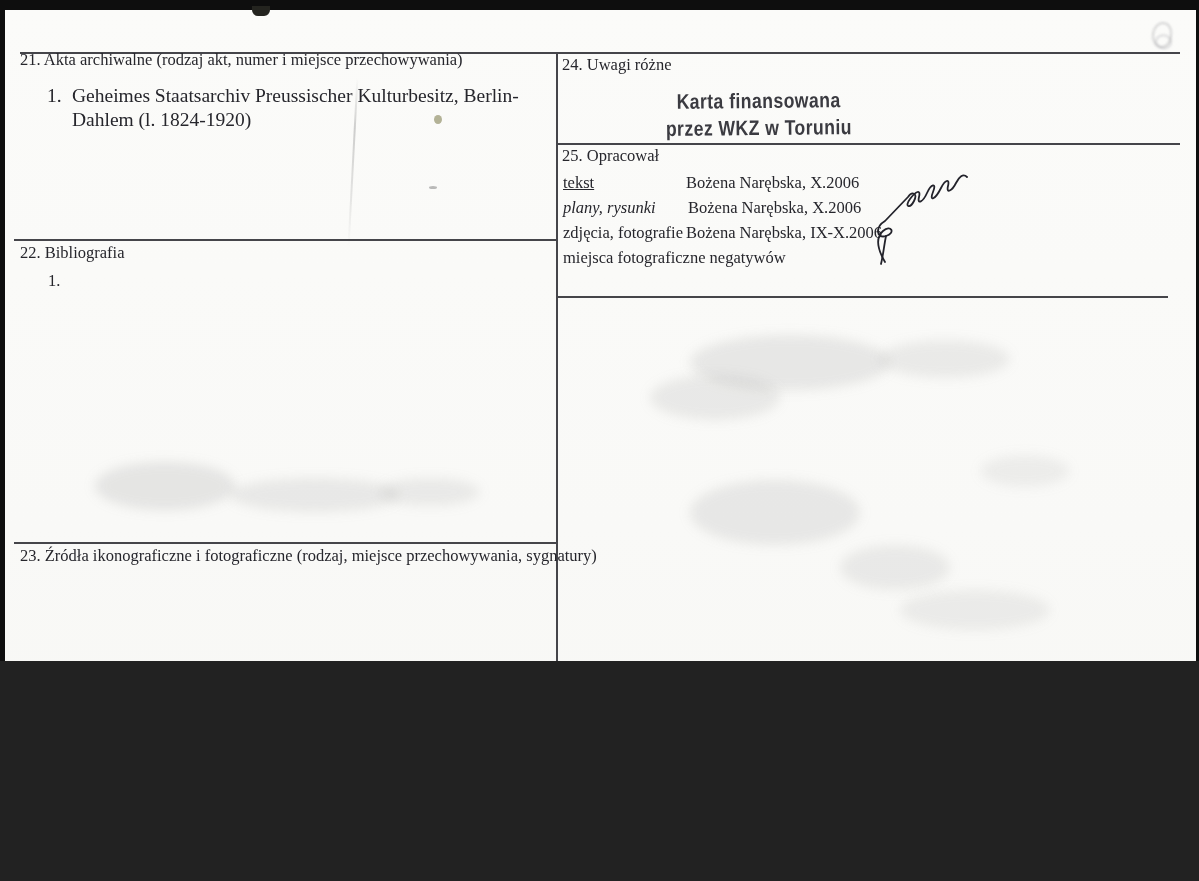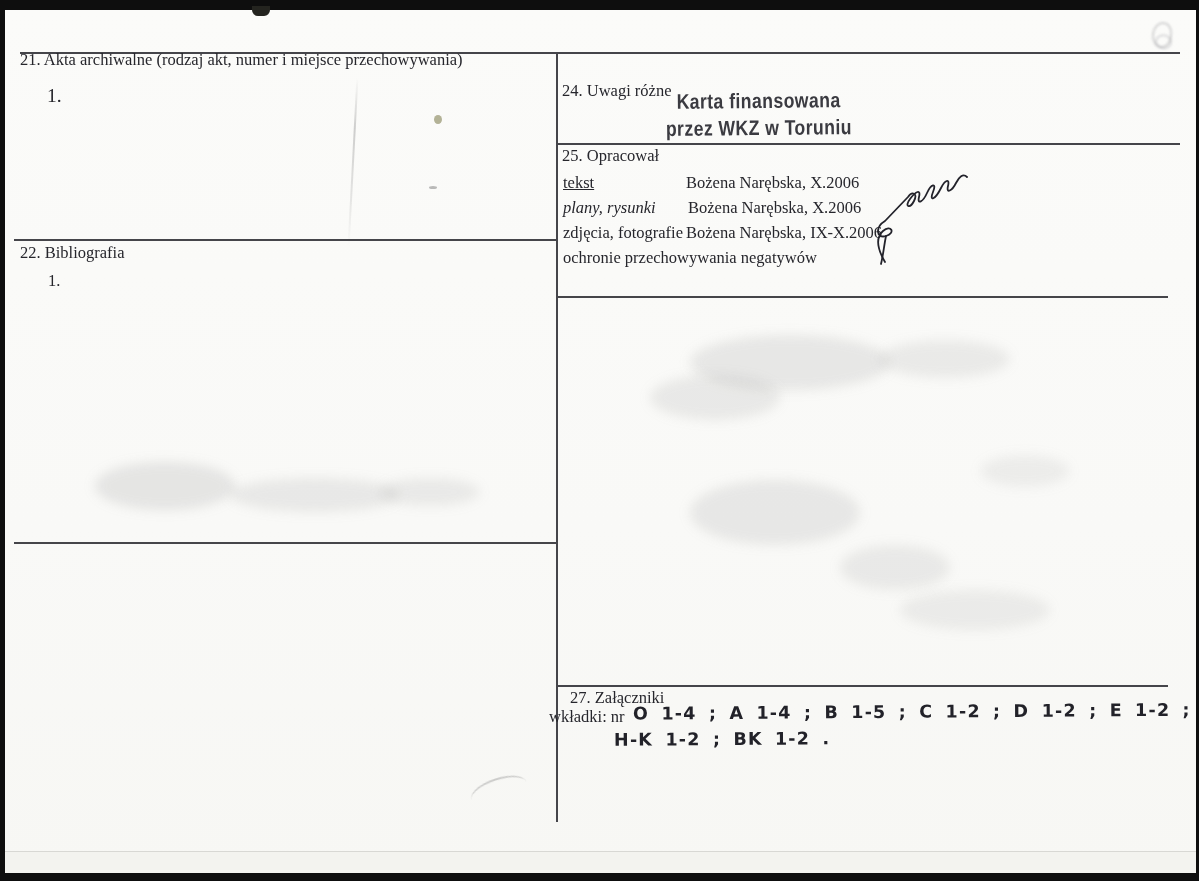--- a/index.html
+++ b/index.html
@@ -1,18 +1,18 @@
 <!DOCTYPE html>
 <html><head>
 <meta charset="utf-8">
 <style>
   * { margin:0; padding:0; box-sizing:border-box; }
   html,body { background:#222; }
   .scan {
-    position:relative; width:1199px; height:881px;
+    position:relative; width:1199px; height:661px;
     background:#0e0e0e; overflow:hidden;
     font-family:"Liberation Serif", serif; color:#1c1c22;
   }
   .paper {
     position:absolute; left:5px; top:10px; width:1191px; height:863px;
     background:linear-gradient(180deg,#fbfbf9 0%,#f9f9f7 60%,#f7f7f4 100%);
   }
   .paper-bottom-sliver {
     position:absolute; left:5px; top:851px; width:1191px; height:22px;
     background:#f3f3ef; border-top:1px solid #d8d8d4;
@@ -87,39 +87,41 @@
   <div class="line" style="left:20px;  top:52px;  width:1160px;"></div>
   <div class="vline" style="left:556px; top:52px;  height:770px;"></div>
   <div class="line" style="left:14px;  top:239px; width:542px;"></div>
   <div class="line" style="left:14px;  top:542px; width:542px;"></div>
   <div class="line" style="left:556px; top:143px; width:624px;"></div>
   <div class="line" style="left:556px; top:296px; width:612px;"></div>
   <div class="line" style="left:556px; top:685px; width:612px;"></div>
 
   <div class="t" style="left:20px; top:50px;">21. Akta archiwalne (rodzaj akt, numer i miejsce przechowywania)</div>
   <div class="t big" style="left:47px; top:84px;">1.</div>
+  <div class="t big" style="left:72px; top:84px; width:478px;">Geheimes Staatsarchiv Preussischer Kulturbesitz, Berlin-Dahlem (l. 1824-1920)</div>
 
   <div class="t" style="left:20px; top:243px;">22. Bibliografia</div>
   <div class="t" style="left:48px; top:271px;">1.</div>
 
+  <div class="t" style="left:20px; top:546px;">23. Źródła ikonograficzne i fotograficzne (rodzaj, miejsce przechowywania, sygnatury)</div>
 
-  <div class="t" style="left:562px; top:55px;margin-top:26px;">24. Uwagi różne</div>
+  <div class="t" style="left:562px; top:55px;">24. Uwagi różne</div>
   <div class="stamp" style="left:648px; top:88px;">
     <div>Karta finansowana</div>
     <div>przez WKZ w Toruniu</div>
   </div>
 
   <div class="t" style="left:562px; top:146px;text-align:right;">25. Opracował</div>
   <div class="t" style="left:563px; top:173px;text-decoration:underline;">tekst</div>
   <div class="t" style="left:686px; top:173px;">Bożena Narębska, X.2006</div>
   <div class="t" style="left:563px; top:198px;font-style:italic;">plany, rysunki</div>
   <div class="t" style="left:688px; top:198px;">Bożena Narębska, X.2006</div>
   <div class="t" style="left:563px; top:223px;">zdjęcia, fotografie</div>
   <div class="t" style="left:686px; top:223px;">Bożena Narębska, IX-X.2006</div>
-  <div class="t" style="left:563px; top:248px;">ochronie przechowywania negatywów</div>
+  <div class="t" style="left:563px; top:248px;">miejsca fotograficzne negatywów</div>
 
   <div class="sig">
     <svg width="118" height="118" viewBox="0 0 118 118">
       <g fill="none" stroke="#23232b" stroke-width="1.8" stroke-linecap="round" stroke-linejoin="round">
         <path d="M34,112 C27,100 24,88 32,81 C40,74 45,83 35,86 C25,89 24,77 34,71
                  L57,47 C61,41 67,43 63,51 C59,59 53,57 59,49
                  C65,41 70,39 68,47 C66,55 72,52 76,43
                  C80,34 86,32 82,42 C78,52 84,50 90,38
                  C94,30 99,28 97,36 C95,44 101,41 105,33
                  C108,27 112,23 116,27"></path>

